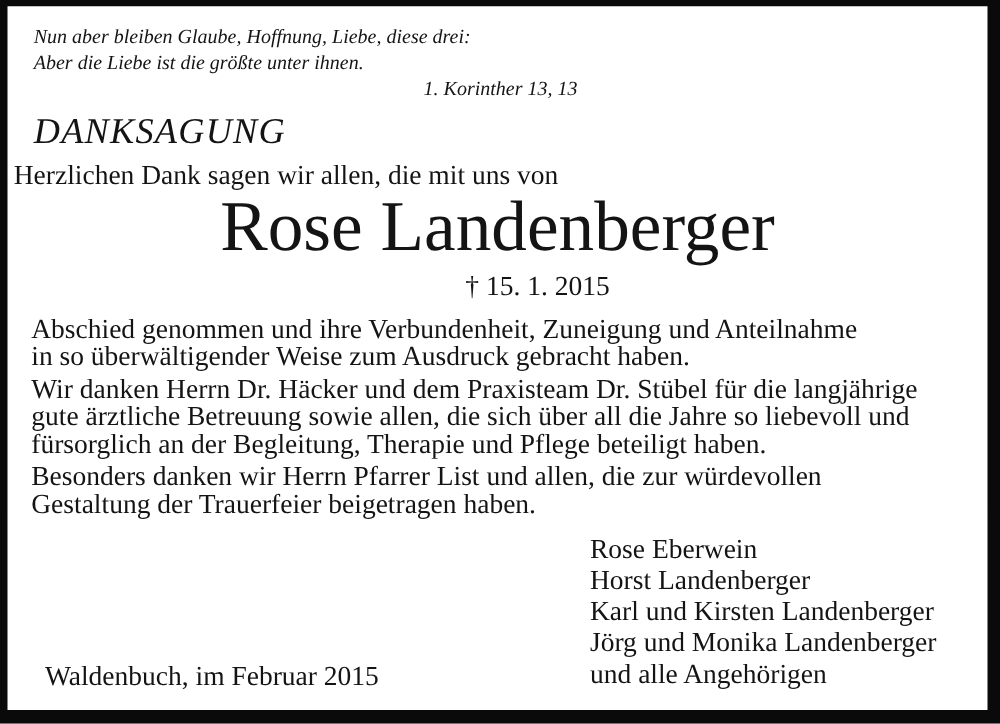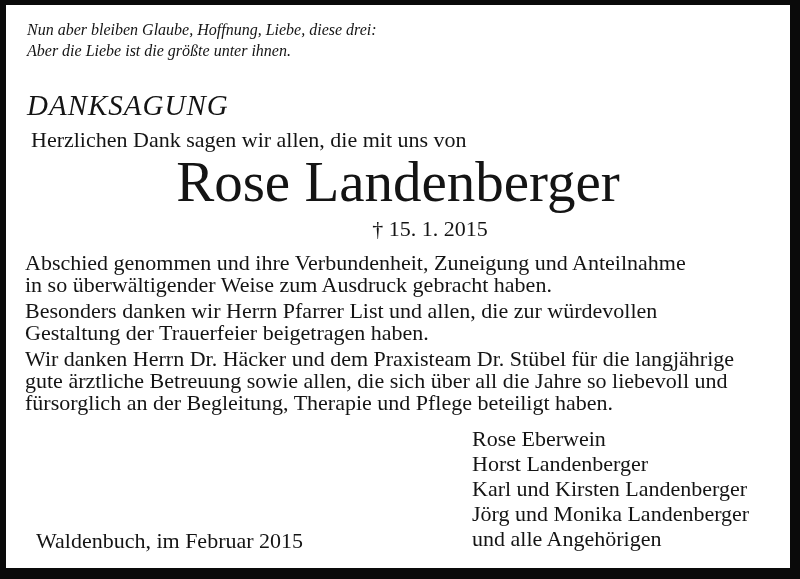--- a/index.html
+++ b/index.html
@@ -40,21 +40,21 @@
     position: absolute;
     left: 21px;
     top: 84px;
     font-size: 29px;
     letter-spacing: 1px;
     font-weight: normal;
     font-style: italic;
   }
   .intro {
     position: absolute;
-    left: 25px;
+    left: 5px;
     top: 122px;
     font-size: 22px;
     text-align: right;
   }
   .deceased-name {
     position: absolute;
     left: 0;
     top: 148px;
     width: 100%;
     text-align: center;
@@ -98,38 +98,39 @@
   }
 </style>
 </head>
 <body>
 
 <div class="page" style="--ink: #141414; --paper: #ffffff; --frame: #0a0a0a;">
 
   <div class="quote">
     <div class="pre">Nun aber bleiben Glaube, Hoffnung, Liebe, diese drei:
 Aber die Liebe ist die größte unter ihnen.</div>
+    <div class="quote-ref">1. Korinther 13, 13</div>
   </div>
 
   <div class="heading">DANKSAGUNG</div>
 
   <div class="intro">Herzlichen Dank sagen wir allen, die mit uns von</div>
 
   <div class="deceased-name">Rose Landenberger</div>
 
   <div class="death-date">† 15. 1. 2015</div>
 
   <div class="paragraphs">
     <p class="pre">Abschied genommen und ihre Verbundenheit, Zuneigung und Anteilnahme
 in so überwältigender Weise zum Ausdruck gebracht haben.</p>
-    <p class="pre">Besonders danken wir Herrn Pfarrer List und allen, die zur würdevollen
-Gestaltung der Trauerfeier beigetragen haben.</p>
     <p class="pre">Wir danken Herrn Dr. Häcker und dem Praxisteam Dr. Stübel für die langjährige
 gute ärztliche Betreuung sowie allen, die sich über all die Jahre so liebevoll und
 fürsorglich an der Begleitung, Therapie und Pflege beteiligt haben.</p>
+    <p class="pre">Besonders danken wir Herrn Pfarrer List und allen, die zur würdevollen
+Gestaltung der Trauerfeier beigetragen haben.</p>
   </div>
 
   <div class="mourners pre">Rose Eberwein
 Horst Landenberger
 Karl und Kirsten Landenberger
 Jörg und Monika Landenberger
 und alle Angehörigen</div>
 
   <div class="place-date">Waldenbuch, im Februar 2015</div>
 

